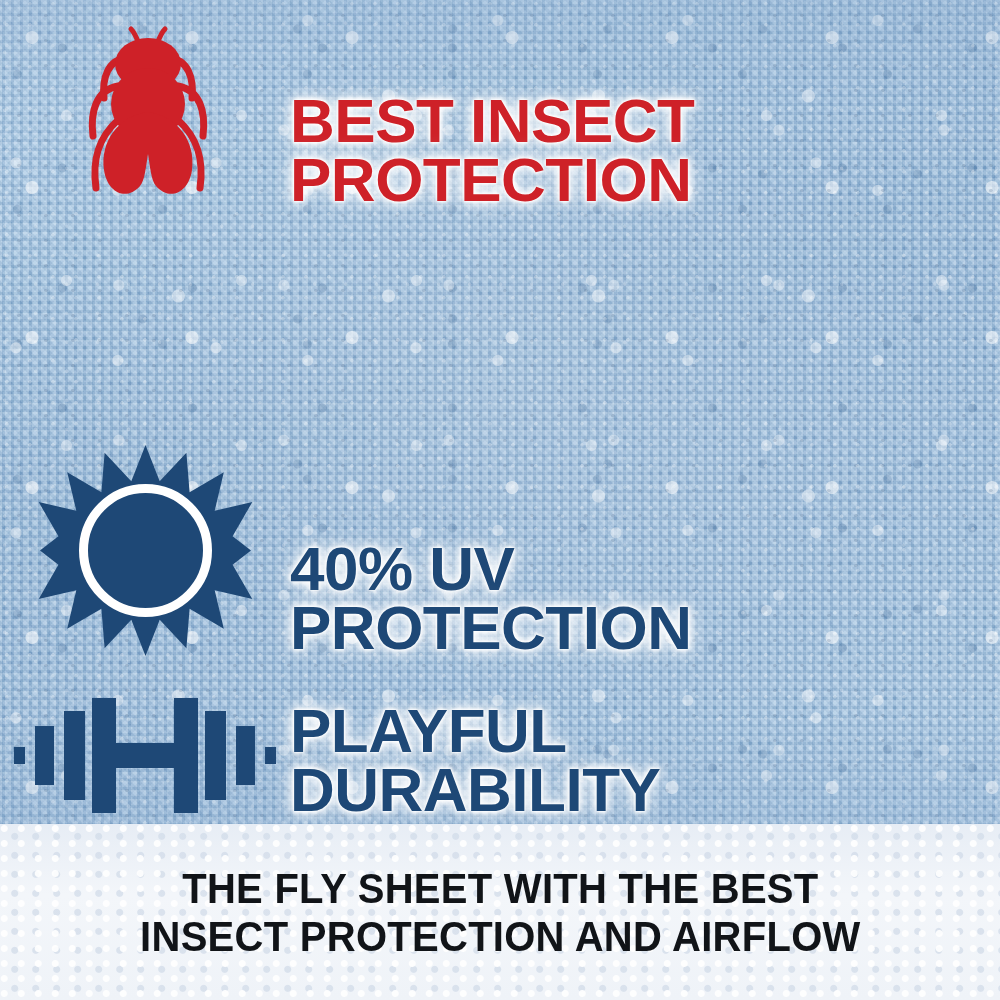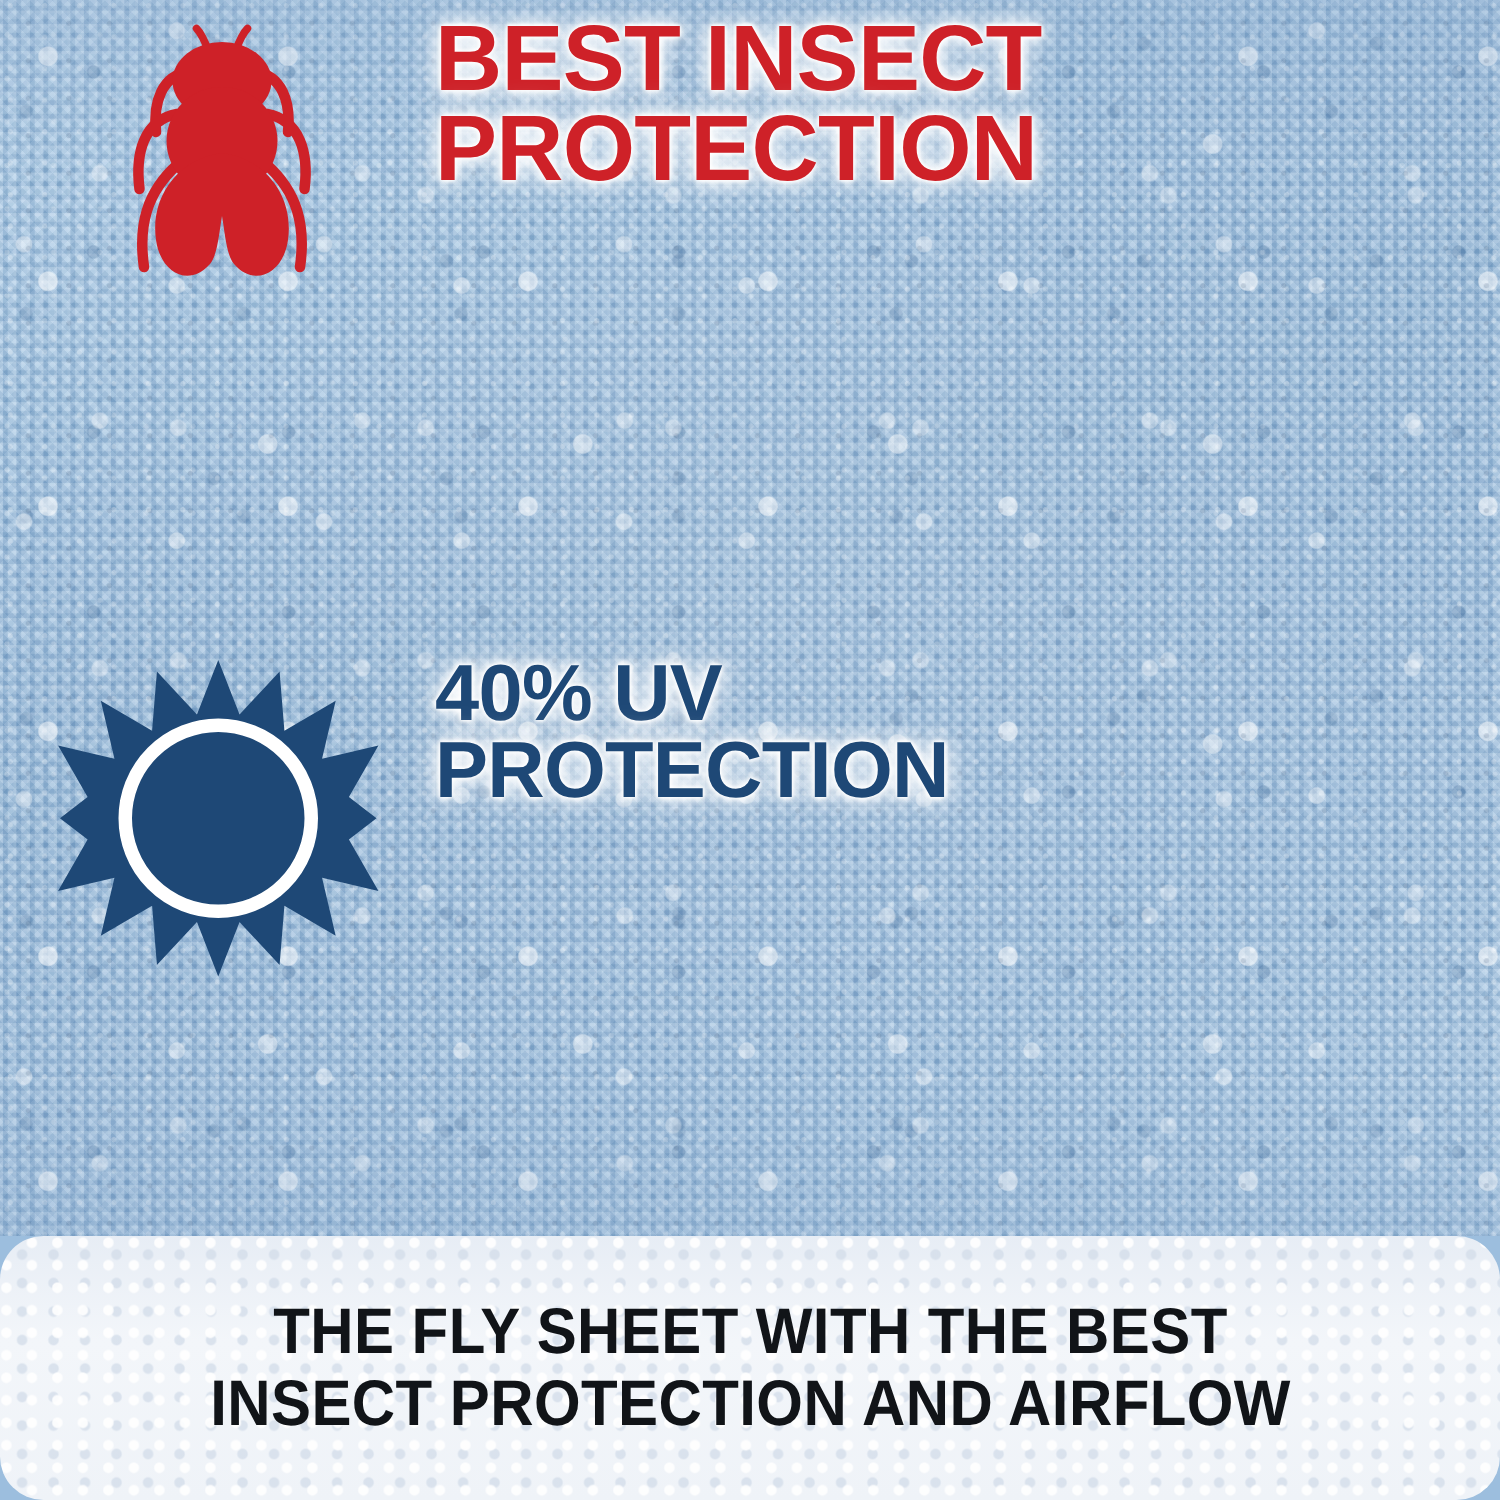--- a/index.html
+++ b/index.html
@@ -62,21 +62,21 @@
     left: 0; top: 0; width: 1000px; height: 824px;
     background:
       radial-gradient(ellipse 78% 70% at 50% 45%, rgba(255,255,255,0.10) 0%, rgba(255,255,255,0) 58%),
       linear-gradient(to bottom, rgba(120,155,195,0.20) 0%, rgba(120,155,195,0) 14%, rgba(120,155,195,0) 86%, rgba(120,155,195,0.16) 100%);
   }
 
   
   .row {
     position: absolute;
     display: flex;
-    align-items: flex-start;
+    align-items: flex-end;
   }
   .icon-cell {
     width: 290px;
     display: flex;
     align-items: center;
     justify-content: center;
     flex: 0 0 290px;
   }
   .text-cell {
     flex: 1 1 auto;
@@ -93,21 +93,21 @@
   .headline.red {
     color: #CE2128;
     font-size: 62px;
     text-shadow:
       0 0 3px #ffffff, 0 0 3px #ffffff, 0 0 6px #ffffff,
       0 0 10px rgba(255,255,255,0.95), 0 0 16px rgba(255,255,255,0.85),
       0 0 24px rgba(255,255,255,0.6);
   }
   .headline.navy {
     color: #1E4876;
-    font-size: 53px;
+    font-size: 62px;
     text-shadow:
       0 0 3px #ffffff, 0 0 3px #ffffff, 0 0 6px #ffffff,
       0 0 10px rgba(255,255,255,0.95), 0 0 16px rgba(255,255,255,0.85),
       0 0 24px rgba(255,255,255,0.6);
   }
 
   
   #row-insect   { left: 0;  top: 10px;  width: 1000px; height: 200px; }
   #row-airflow  { left: 0;  top: 218px; width: 1000px; height: 200px; }
   #row-uv       { left: 0;  top: 438px; width: 1000px; height: 220px; }
@@ -125,21 +125,20 @@
     height: 176px;
     background-color: #EEF2F7;
     background-image:
       radial-gradient(circle at 25% 30%, rgba(255,255,255,0.9) 0 3px, rgba(255,255,255,0) 4px),
       radial-gradient(circle at 70% 65%, rgba(210,220,233,0.75) 0 3px, rgba(210,220,233,0) 4px),
       linear-gradient(to bottom, #E7EDF5 0%, #F3F6FA 40%, #EFF3F8 100%);
     background-size: 17px 15px, 21px 19px, 100% 100%;
     display: flex;
     align-items: center;
     justify-content: center;
-    border-radius: 29px;
   }
   .caption-text {
     margin: 0;
     color: #111418;
     font-family: "Liberation Sans", sans-serif;
     font-weight: bold;
     font-size: 43px;
     line-height: 1.12;
     letter-spacing: 0.3px;
     text-align: center;
@@ -208,19 +207,43 @@
 
         <circle cx="107.5" cy="107.5" r="62" fill="#1E4876" stroke="#FFFFFF" stroke-width="9"></circle>
       </svg>
     </div>
     <div class="text-cell">
       <p class="headline navy">40% UV
 PROTECTION</p>
     </div>
   </div>
 
+  <div class="row" id="row-durab">
+    <div class="icon-cell">
+      <svg width="262" height="130" viewBox="0 0 262 130">
+        <g fill="#1E4876">
+
+          <rect x="0" y="57" width="11" height="17"></rect>
+          <rect x="21" y="36" width="19" height="59"></rect>
+          <rect x="50" y="21" width="21" height="89"></rect>
+          <rect x="78" y="8" width="24" height="115"></rect>
+
+          <rect x="102" y="53" width="58" height="25"></rect>
+
+          <rect x="160" y="8" width="24" height="115"></rect>
+          <rect x="191" y="21" width="21" height="89"></rect>
+          <rect x="222" y="36" width="19" height="59"></rect>
+          <rect x="251" y="57" width="11" height="17"></rect>
+        </g>
+      </svg>
+    </div>
+    <div class="text-cell">
+      <p class="headline navy">PLAYFUL
+DURABILITY</p>
+    </div>
+  </div>
 
   <div class="caption-band">
     <p class="caption-text">THE FLY SHEET WITH THE BEST
 INSECT PROTECTION AND AIRFLOW</p>
   </div>
 
 </div>
 
 </body></html>

